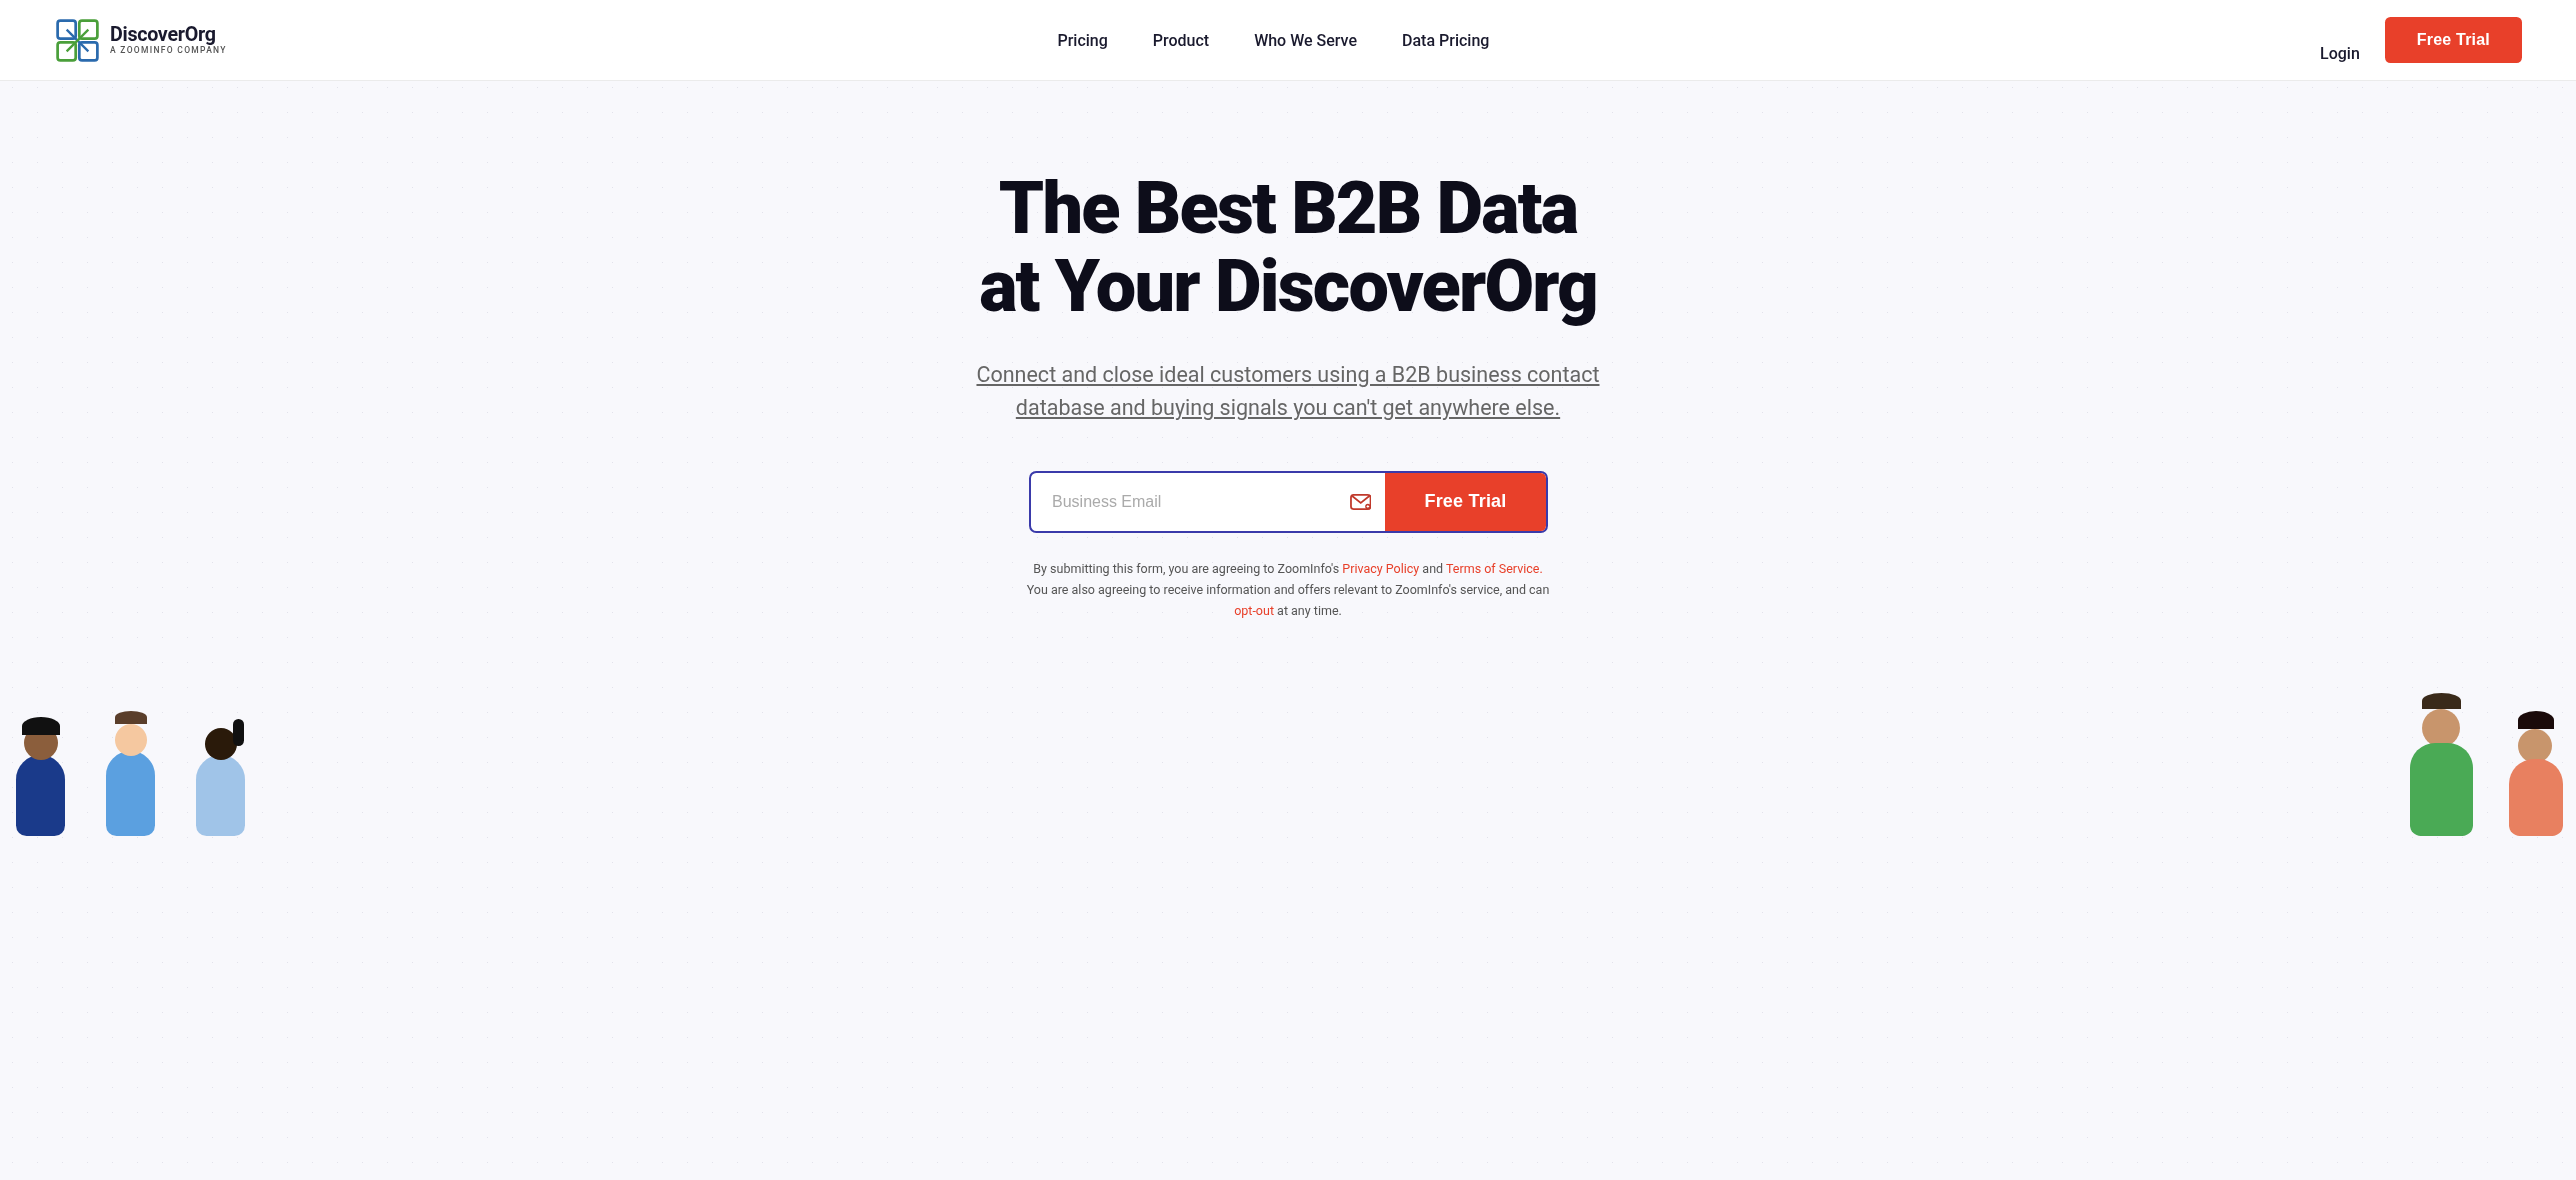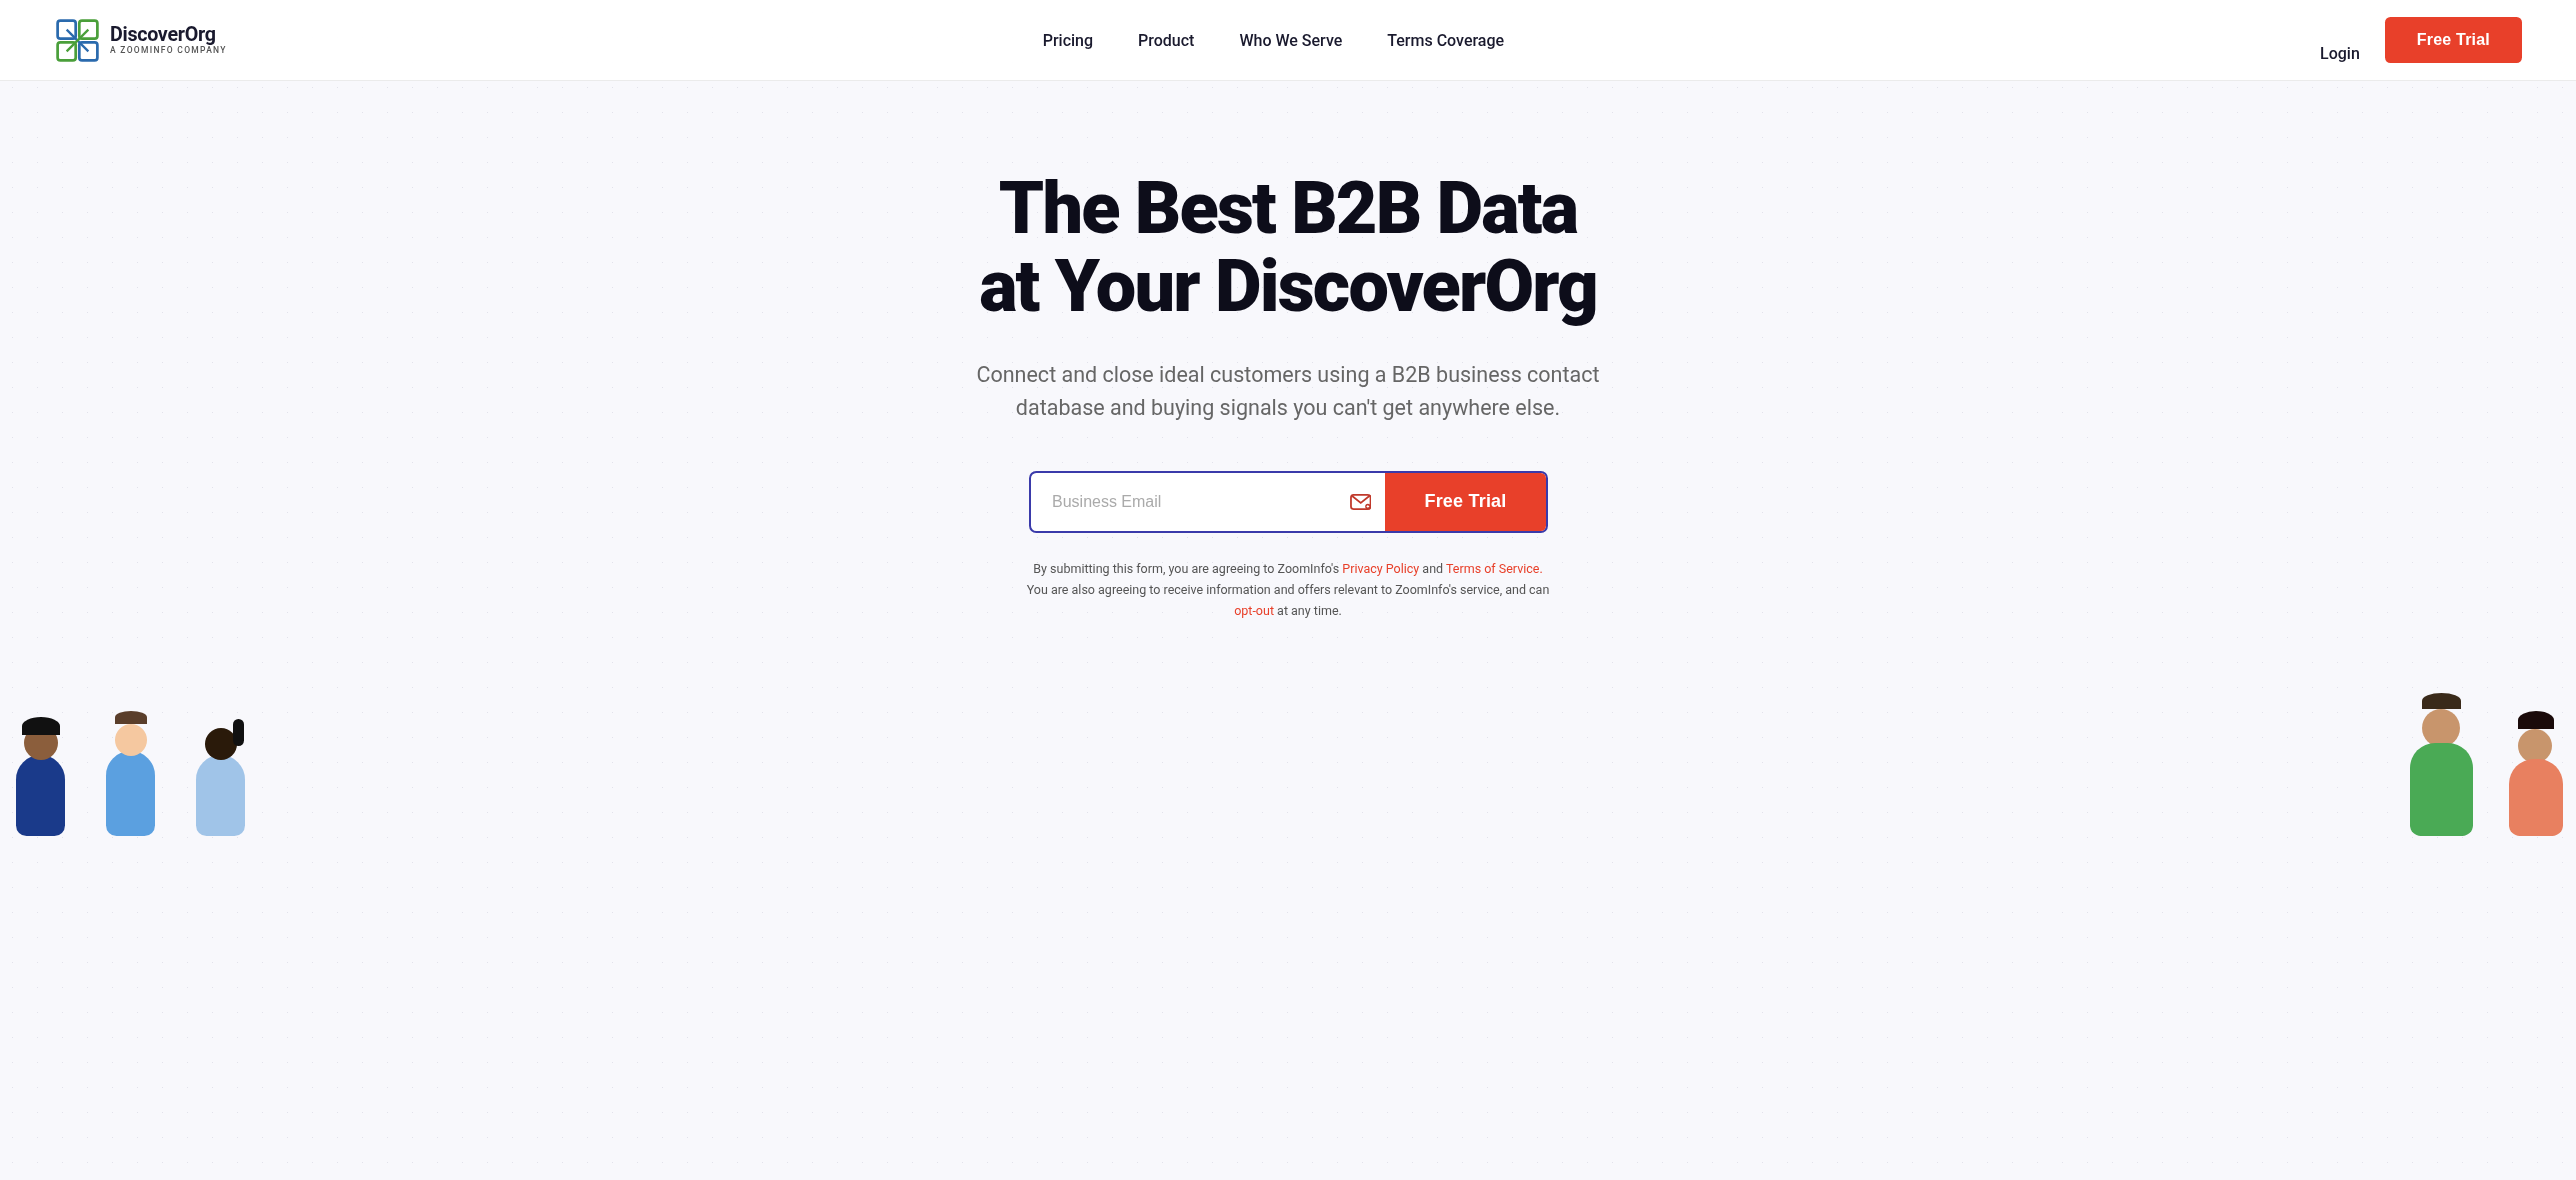--- a/index.html
+++ b/index.html
@@ -136,20 +136,21 @@
       letter-spacing: -1.8px;
     }
 
     .hero-subtitle {
       font-size: 21.5px;
       font-weight: 400;
       color: #666;
       max-width: 698px;
       line-height: 1.55;
       margin-bottom: 47px;
+      text-decoration: underline;
     }
 
     
     .email-form-container {
       display: flex;
       align-items: stretch;
       border: 2.2px solid #3a3aaa;
       border-radius: 7.2px;
       overflow: hidden;
       background: #fff;
@@ -383,21 +384,21 @@
     <div class="logo-text-block">
       <span class="logo-name">DiscoverOrg</span>
       <span class="logo-sub">A ZOOMINFO COMPANY</span>
     </div>
   </div>
 
   <div class="nav-links">
     <a class="nav-link" href="#">Pricing</a>
     <a class="nav-link" href="#">Product</a>
     <a class="nav-link" href="#">Who We Serve</a>
-    <a class="nav-link" href="#">Terms Coverage</a>
+    <a class="nav-link" href="#">Data Pricing</a>
   </div>
 
   <div class="nav-actions">
     <a class="login-link" href="#">Login</a>
     <button class="free-trial-btn-nav">Free Trial</button>
   </div>
 </nav>
 
 <div class="main-content">
   <section class="hero">

